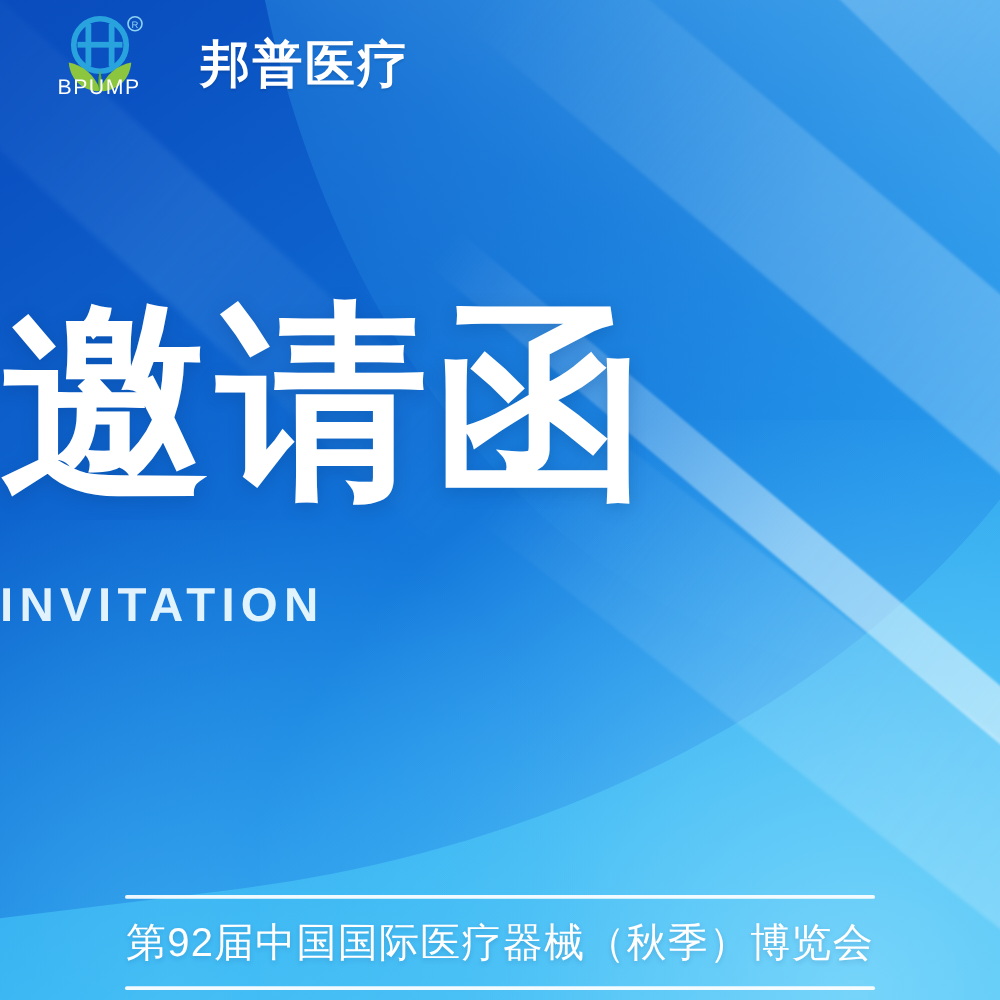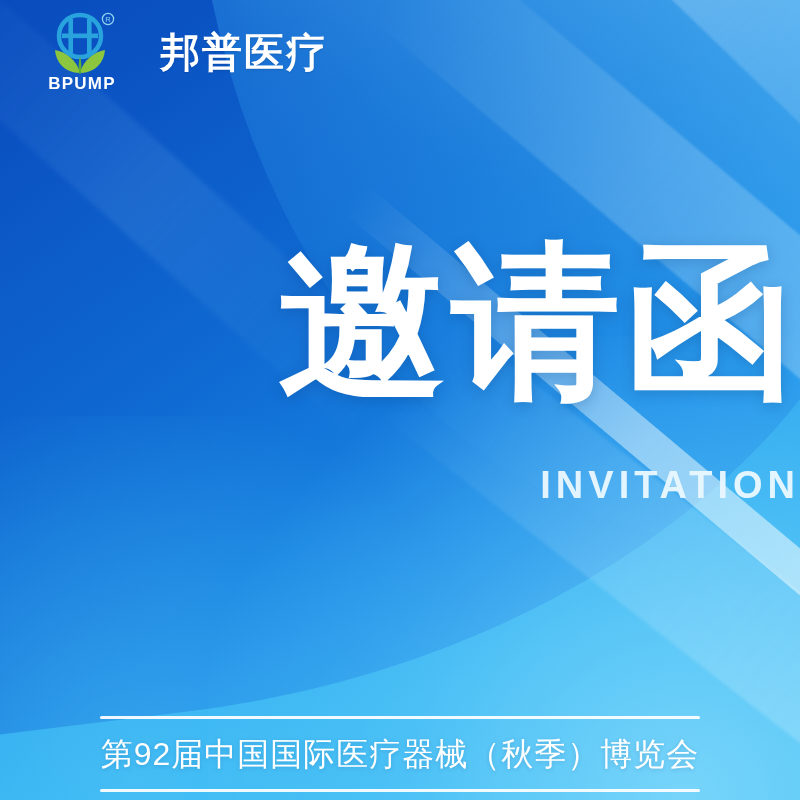--- a/index.html
+++ b/index.html
@@ -208,21 +208,21 @@
   
   .center-wrap {
     position: absolute;
     left: 0;
     top: 0;
     width: 100%;
     height: 100%;
     z-index: 5;
     display: flex;
     flex-direction: column;
-    align-items: flex-end;
+    align-items: flex-start;
   }
 
   .headline {
     margin-top: 238px;
     color: #ffffff;
     font-size: 168px;
     font-weight: 700;
     line-height: 1;
     letter-spacing: 6px;
     white-space: nowrap;
@@ -308,22 +308,22 @@
         <rect x="22.4" y="9" width="4.6" height="34" fill="#29a3dd"></rect>
         <rect x="41" y="9" width="4.6" height="34" fill="#29a3dd"></rect>
 
         <circle cx="62" cy="9" r="5.6" fill="none" stroke="#8fd2f0" stroke-width="1.3"></circle>
         <text x="62" y="12.4" font-family="'Liberation Sans', sans-serif" font-size="7.6" fill="#8fd2f0" text-anchor="middle">R</text>
 
         <path d="M34 62 C30 50 20 42 9 40 C10 53 19 62 32 63 Z" fill="#8cc63f"></path>
         <path d="M34 62 C38 50 48 42 59 40 C58 53 49 62 36 63 Z" fill="#8cc63f"></path>
         <path d="M34 46 C32.4 52 32.2 58 33.4 64 L34.6 64 C35.8 58 35.6 52 34 46 Z" fill="#5fae32"></path>
       </svg>
-      <div style="position:absolute;left:0;bottom:2px;width:72px;text-align:center;
-                  color:#ffffff;font-size:17px;font-weight:700;letter-spacing:1.2px;line-height:1;">BPUMP</div>
+      <div style="position:absolute;left:0;bottom:16px;width:72px;text-align:left;
+                  color:#ffffff;font-size:17px;font-weight:400;letter-spacing:1.2px;line-height:1;">BPUMP</div>
     </div>
 
     <div class="brand-name">邦普医疗</div>
   </div>
 
   <div class="center-wrap">
     <div class="headline">邀请函</div>
     <div class="eyebrow">INVITATION</div>
   </div>
 

